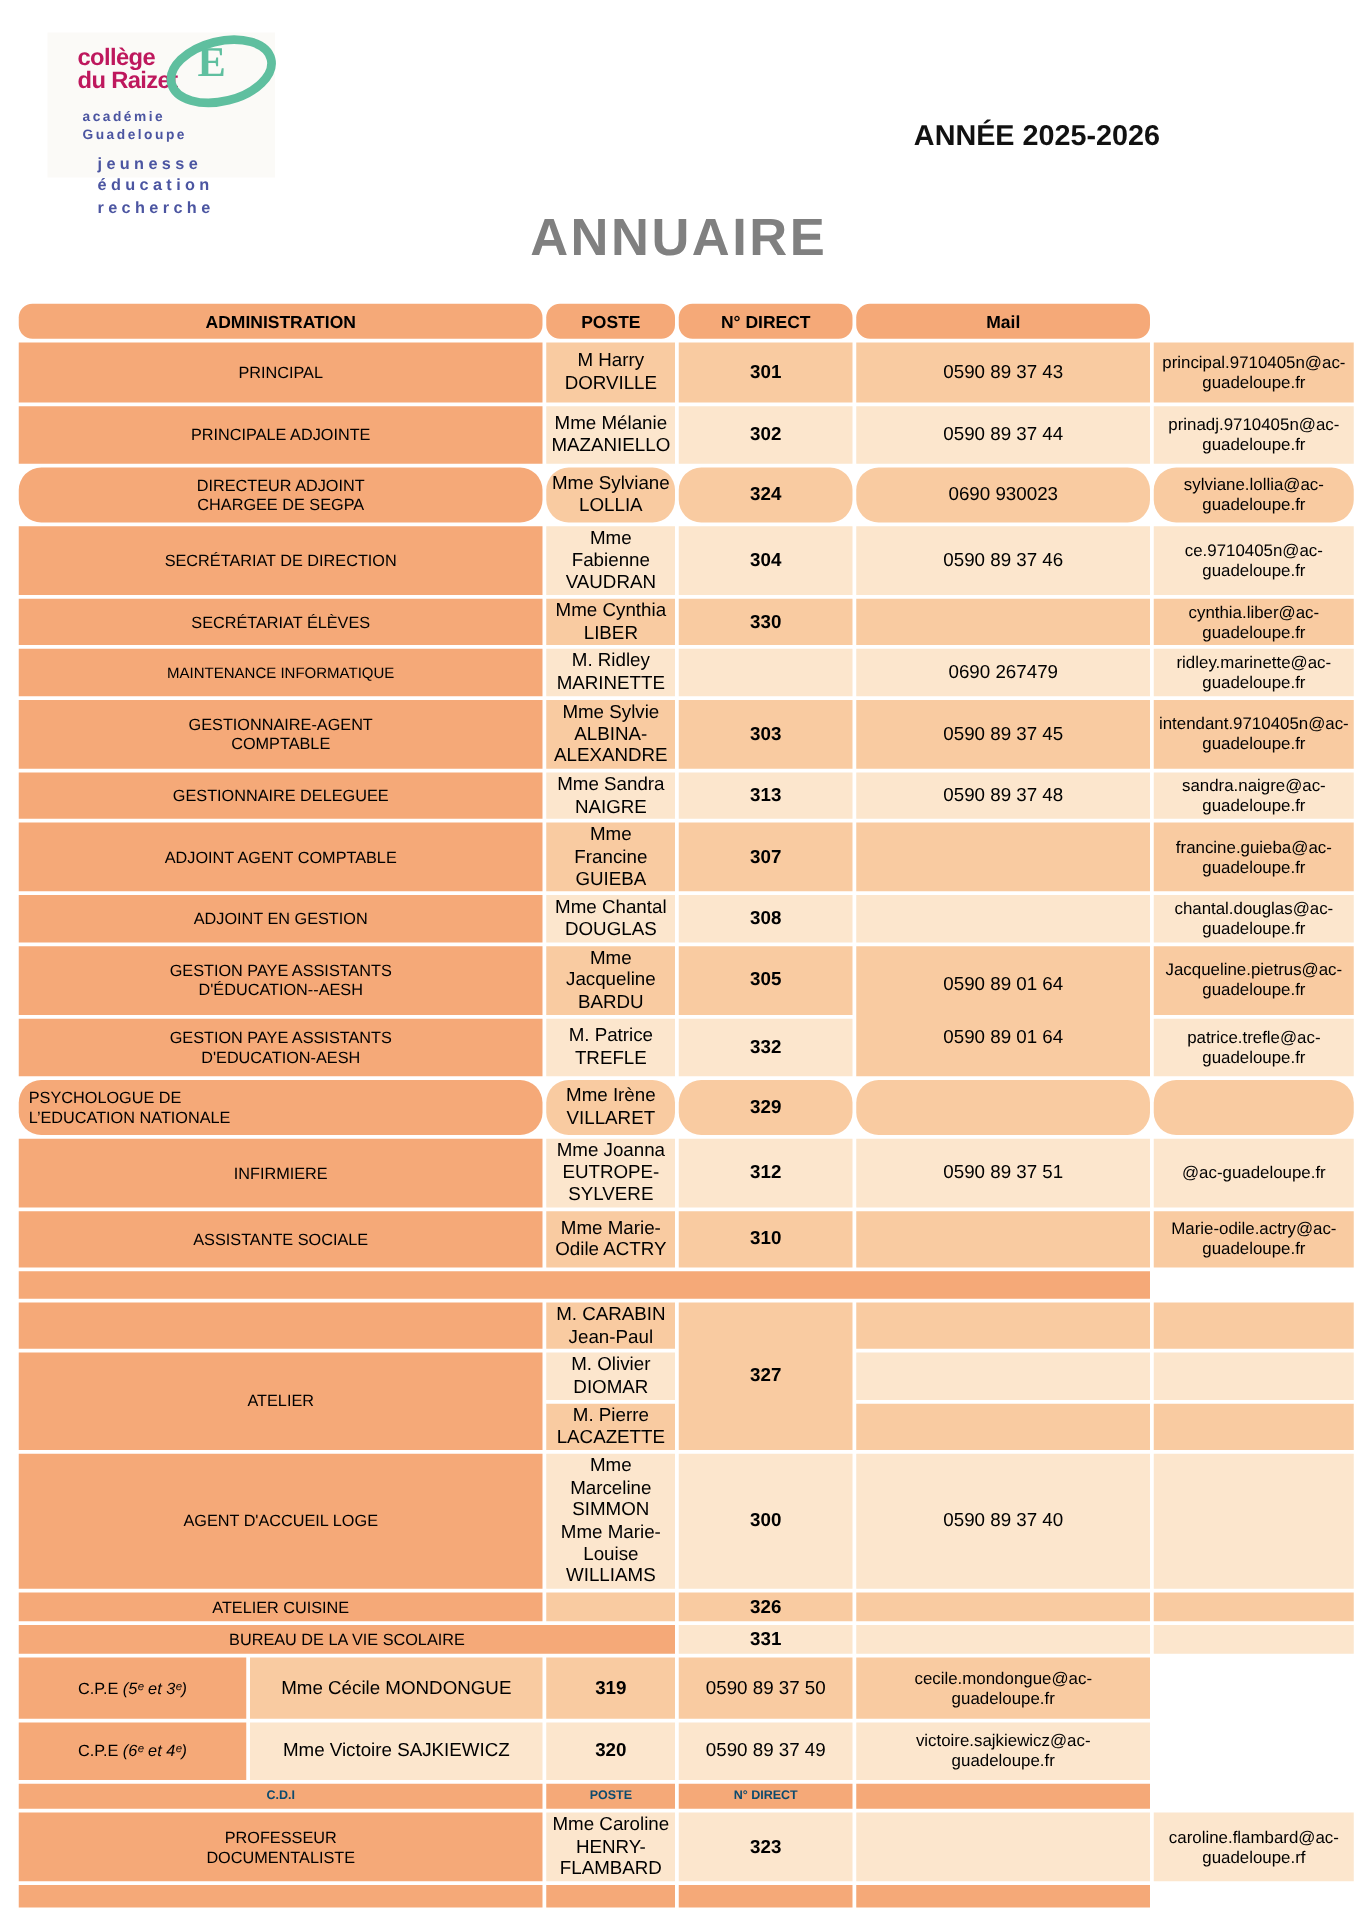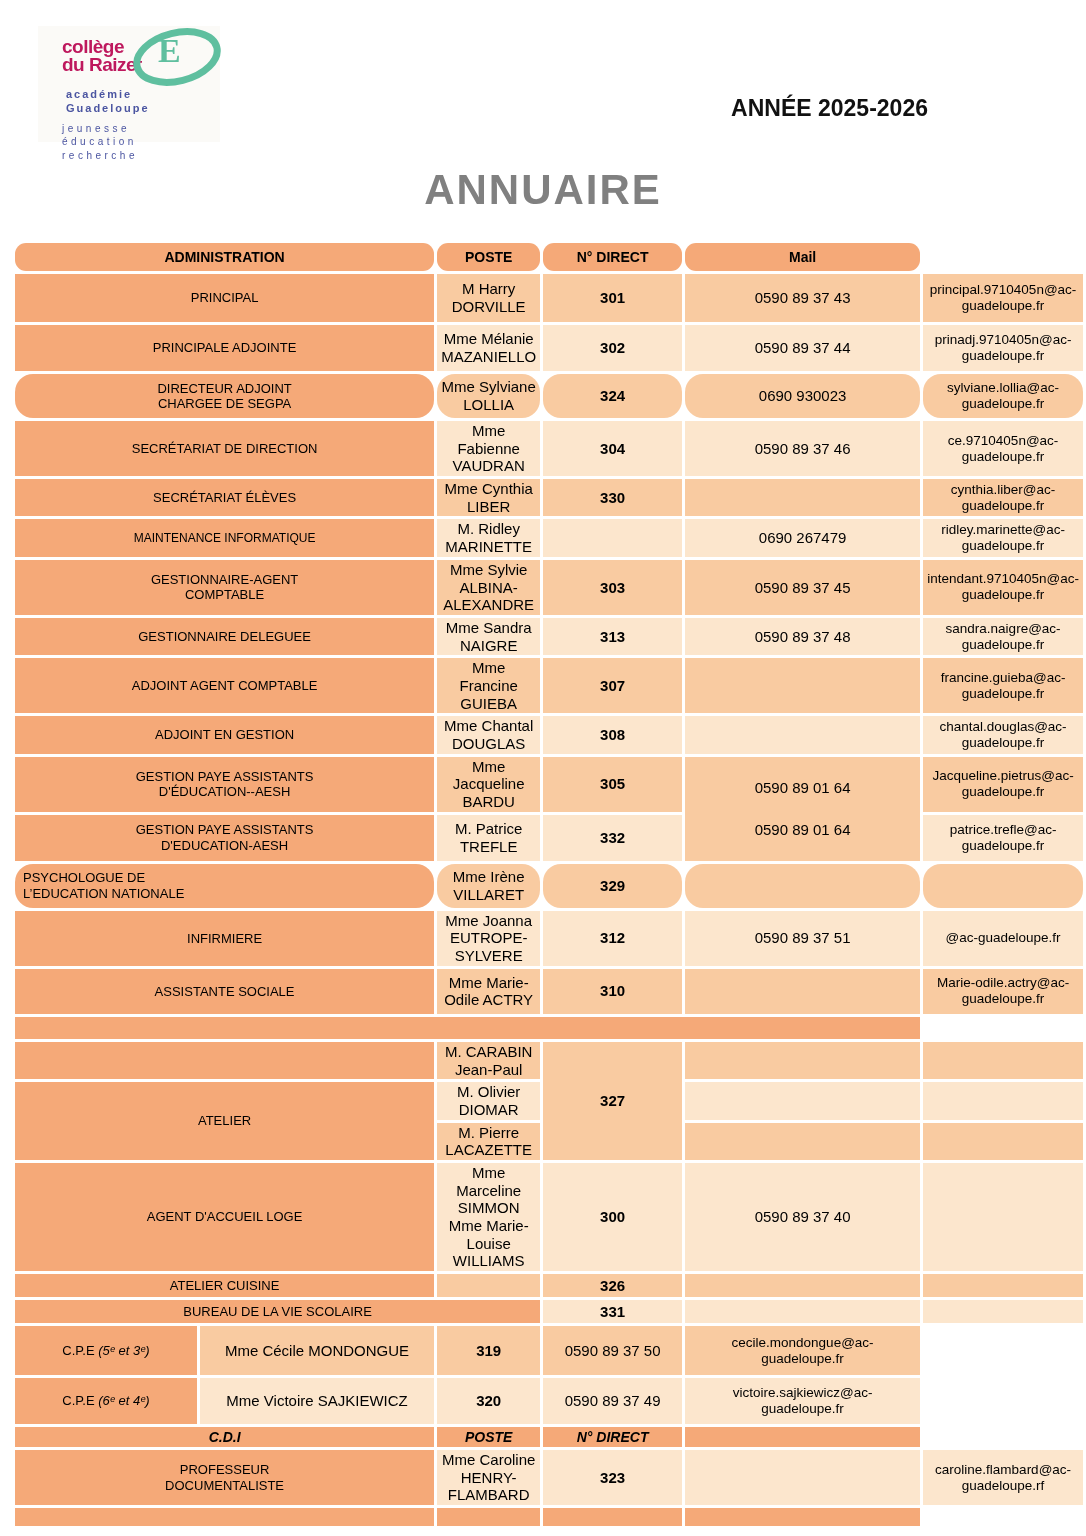--- a/index.html
+++ b/index.html
@@ -18,21 +18,21 @@
   .logo-emblem svg{position:absolute;left:0;top:0;}
   .logo-letter{
     position:absolute;left:26px;top:8px;color:#5fbf9f;font-weight:bold;font-size:34px;line-height:1;
     font-family:"Liberation Serif", serif;
   }
   .logo-academy{
     margin-top:10px;margin-left:26px;color:#4b55a1;font-weight:bold;font-size:11px;
     letter-spacing:2px;line-height:1.25;white-space:pre-line;
   }
   .logo-motto{
-    margin-top:6px;margin-left:22px;color:#4b55a1;font-weight:normal;font-size:10px;
+    margin-top:6px;margin-left:38px;color:#4b55a1;font-weight:bold;font-size:13px;
     letter-spacing:3.5px;line-height:1.35;white-space:pre-line;
   }
   
   .year{
     position:absolute;top:95px;right:158px;font-size:23px;font-weight:bold;color:#111;
     letter-spacing:0px;
   }
   .title{
     position:absolute;top:166px;left:0;width:1086px;text-align:center;
     font-size:42px;font-weight:bold;color:#808080;letter-spacing:2px;margin:0;
@@ -41,21 +41,21 @@
   table.dir{
     position:absolute;left:12px;top:240px;
     border-collapse:separate;border-spacing:3px;table-layout:fixed;
   }
   td{
     vertical-align:middle;text-align:center;padding:1px 4px;
     white-space:pre-line;line-height:1.18;overflow:hidden;
   }
   td.c1{background:#f5a978;font-weight:normal;font-size:13px;}
   td.hdr{background:#f5a978;font-weight:bold;font-size:14px;border-radius:11px;}
-  td.hdrw{background:#f5a978;font-weight:bold;font-size:14px;color:#000000;font-style:italic;}
+  td.hdrw{background:#f5a978;font-weight:bold;font-size:10px;color:#0c4a6e;}
   td.sp{background:#f5a978;}
   td.dk{background:#f9cba1;}
   td.lt{background:#fce6cd;}
   td.name{font-size:15px;}
   td.poste{font-size:15px;font-weight:bold;}
   td.direct{font-size:15px;}
   td.mail{font-size:13.5px;}
   td.left{text-align:left;padding-left:8px;}
   td.dbl{line-height:2.75;}
   .ital{font-style:italic;}

